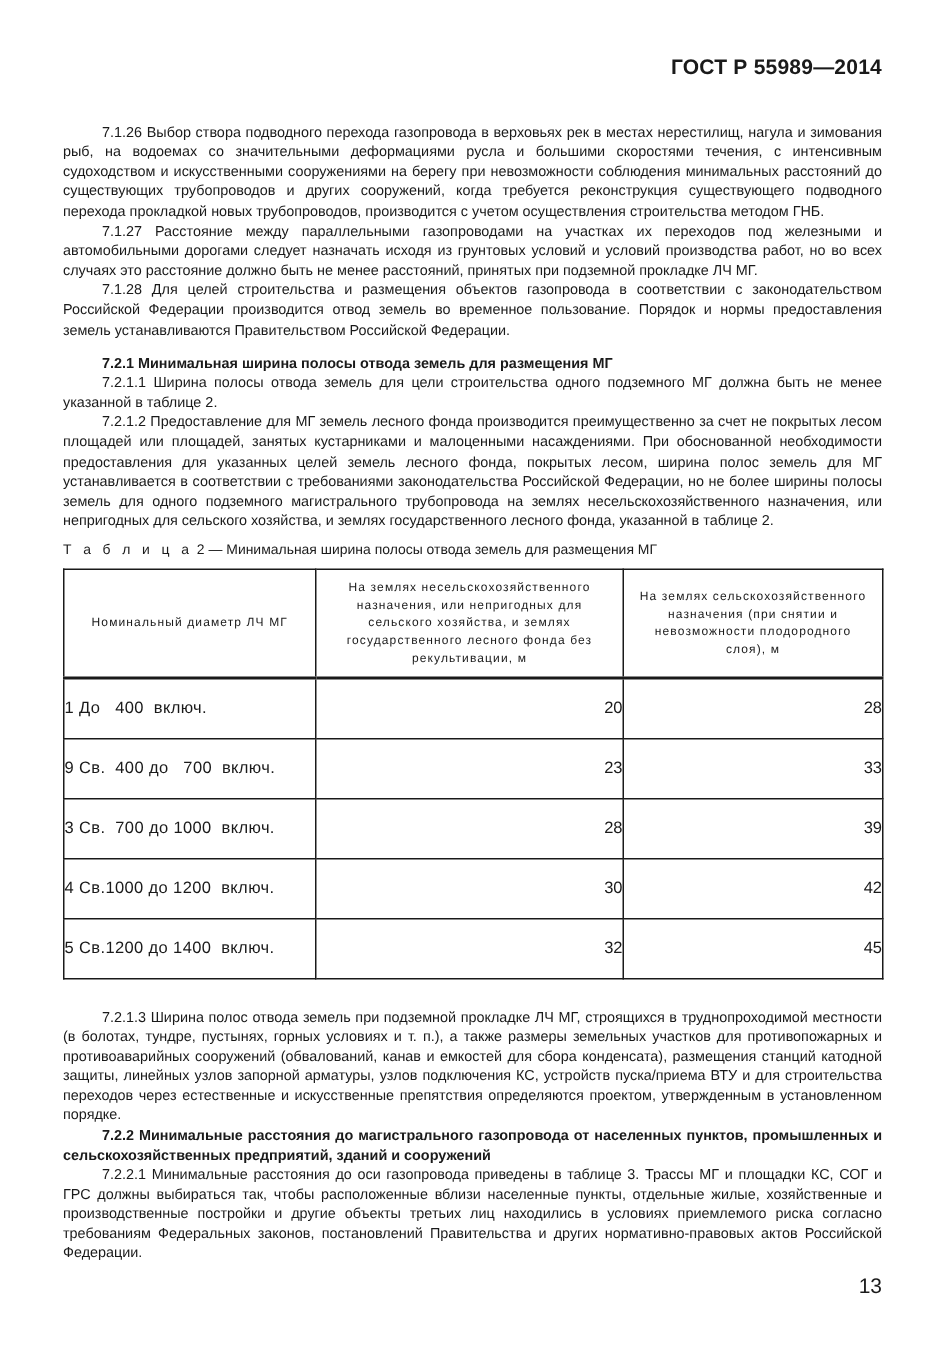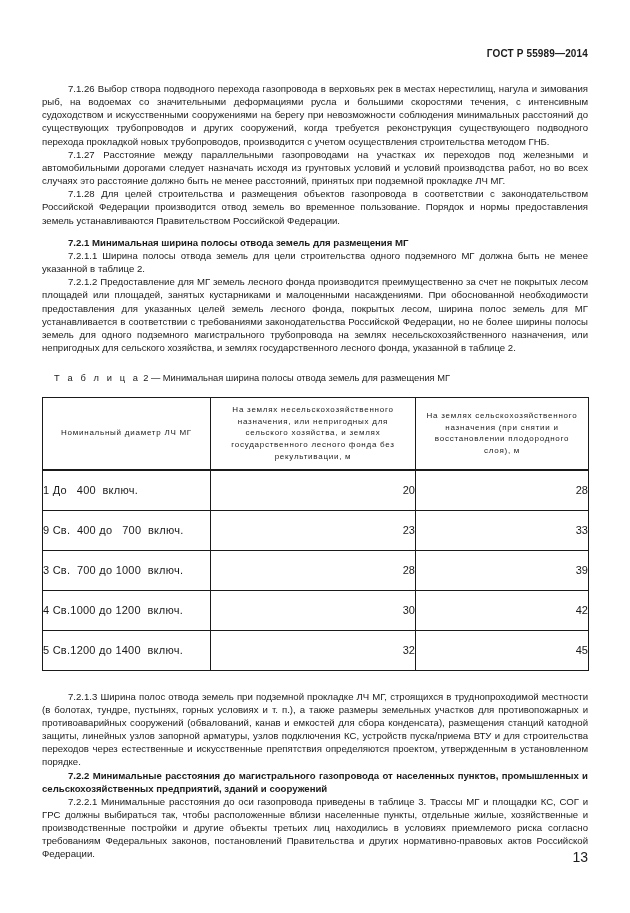--- a/index.html
+++ b/index.html
@@ -23,23 +23,23 @@
     width: 630px;
     height: 913px;
     box-sizing: border-box;
     padding: 0;
     overflow: hidden;
   }
 
   
   .page-header {
     position: absolute;
-    top: 48px;
+    top: 36px;
     right: 42px;
-    font-size: 10px;
+    font-size: 14px;
     font-weight: bold;
     letter-spacing: 0.15px;
     white-space: nowrap;
   }
 
   
   .content {
     position: absolute;
     left: 42px;
     top: 82px;
@@ -61,21 +61,21 @@
     line-height: 13.15px;
     font-weight: bold;
     text-indent: 26px;
     text-align: justify;
   }
   .gap-sm { height: 4.5px; }
   .gap-md { height: 6px; }
 
   
   .table-caption {
-    margin: 12px;
+    margin: 0;
     font-size: 9.3px;
     line-height: 13px;
     white-space: nowrap;
   }
   .table-caption .tword {
     letter-spacing: 2.6px;
   }
 
   
   table.gost-table {
@@ -164,21 +164,21 @@
     <table class="gost-table">
       <colgroup>
         <col class="col-1">
         <col class="col-2">
         <col class="col-3">
       </colgroup>
       <thead>
         <tr>
           <th>Номинальный диаметр ЛЧ МГ</th>
           <th>На землях несельскохозяйственного назначения, или непригодных для сельского хозяйства, и землях государственного лесного фонда без рекультивации, м</th>
-          <th>На землях сельскохозяйственного назначения (при снятии и восстановлении плодородного слоя), м</th>
+          <th>На землях сельскохозяйственного назначения (при снятии и невозможности плодородного слоя), м</th>
         </tr>
       </thead>
       <tbody>
         <tr>
           <td class="c-diam">1 До   400  включ.</td>
           <td class="c-val">20</td>
           <td class="c-val">28</td>
         </tr>
         <tr>
           <td class="c-diam">9 Св.  400 до   700  включ.</td>

